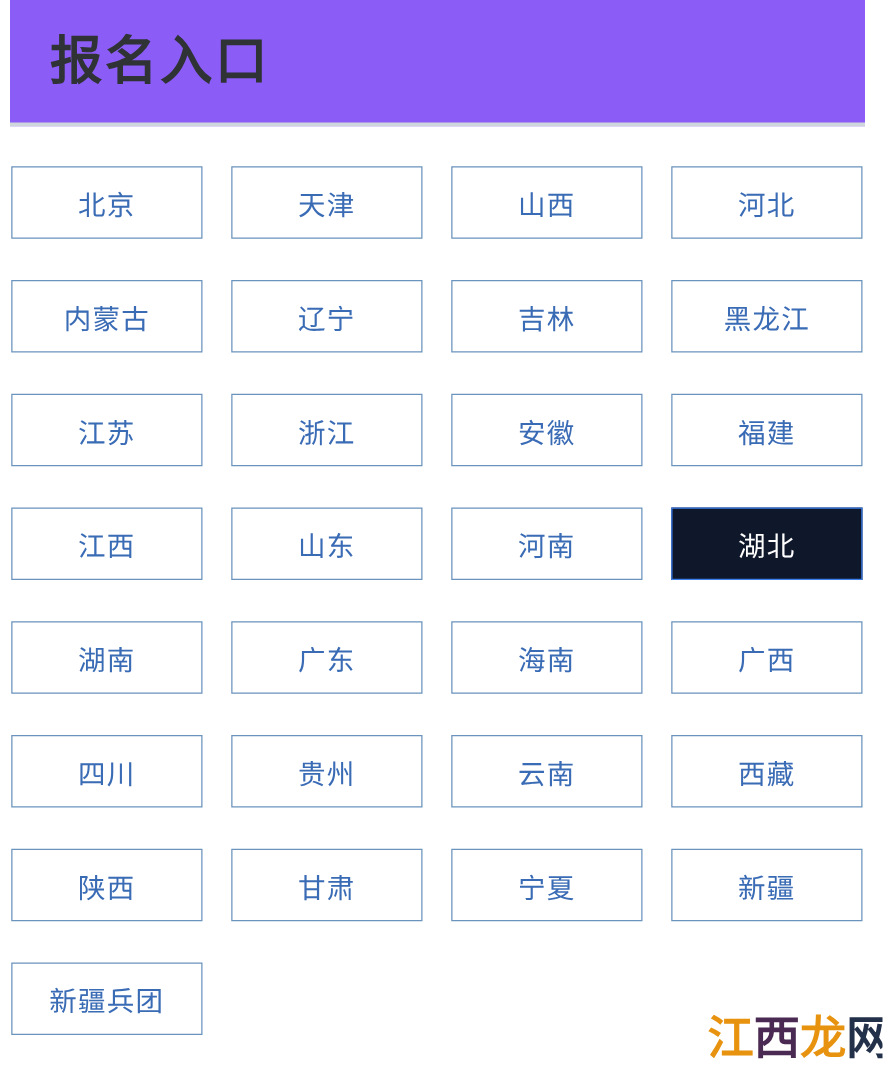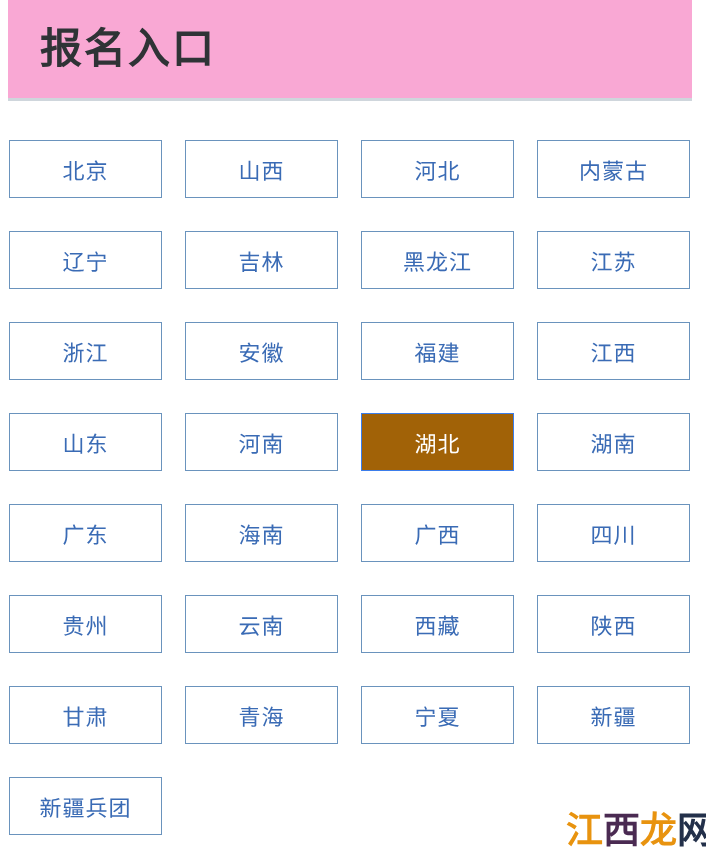--- a/index.html
+++ b/index.html
@@ -23,21 +23,21 @@
     background: #ffffff;
   }
 
   
   .header-panel {
     position: absolute;
     left: 8px;
     top: 0;
     width: 684px;
     height: 101px;
-    background: #f9a8d4;
+    background: #8b5cf6;
     box-sizing: border-box;
     border-bottom: 3px solid #cfd6dc;
     display: flex;
     align-items: center;
   }
   .header-title {
     font-size: 42px;
     font-weight: bold;
     color: #2f3336;
     letter-spacing: 2px;
@@ -50,42 +50,41 @@
   
   .region-grid {
     position: absolute;
     left: 9px;
     top: 133px;
     width: 683px;
     display: grid;
     grid-template-columns: repeat(4, 153px);
     column-gap: 23px;
     row-gap: 33px;
-    margin-top: 7px;
   }
 
   .region-button {
     height: 58px;
     box-sizing: border-box;
     border: 1px solid #6a93bd;
     background: #ffffff;
     color: #3a6bb5;
     font-size: 22px;
     display: flex;
     align-items: center;
     justify-content: center;
     font-family: "DejaVu Sans", "Liberation Sans", sans-serif;
     letter-spacing: 1px;
     cursor: pointer;
     user-select: none;
     position: relative;
   }
 
   .region-button.selected {
-    background: #a16207;
+    background: #0f172a;
     border-color: #3b7deb;
     color: #ffffff;
   }
 
   
   .watermark {
     position: absolute;
     left: 566px;
     top: 812px;
     font-size: 37px;
@@ -115,20 +114,21 @@
 <body>
 
 <div id="page">
 
   <div class="header-panel">
     <div class="header-title">报名入口</div>
   </div>
 
   <div class="region-grid">
       <div class="region-button">北京</div>
+      <div class="region-button">天津</div>
       <div class="region-button">山西</div>
       <div class="region-button">河北</div>
       <div class="region-button">内蒙古</div>
       <div class="region-button">辽宁</div>
       <div class="region-button">吉林</div>
       <div class="region-button">黑龙江</div>
       <div class="region-button">江苏</div>
       <div class="region-button">浙江</div>
       <div class="region-button">安徽</div>
       <div class="region-button">福建</div>
@@ -139,21 +139,20 @@
       <div class="region-button">湖南</div>
       <div class="region-button">广东</div>
       <div class="region-button">海南</div>
       <div class="region-button">广西</div>
       <div class="region-button">四川</div>
       <div class="region-button">贵州</div>
       <div class="region-button">云南</div>
       <div class="region-button">西藏</div>
       <div class="region-button">陕西</div>
       <div class="region-button">甘肃</div>
-      <div class="region-button">青海</div>
       <div class="region-button">宁夏</div>
       <div class="region-button">新疆</div>
       <div class="region-button">新疆兵团</div>
     </div>
 
   <div class="watermark"><span class="wm-1" style="color: rgb(232, 147, 15);">江</span><span class="wm-2" style="color: rgb(74, 42, 82);">西</span><span class="wm-3" style="color: rgb(232, 147, 15);">龙</span><span class="wm-4" style="color: rgb(35, 48, 74);">网</span></div>
 
 </div>
 
 </body></html>

